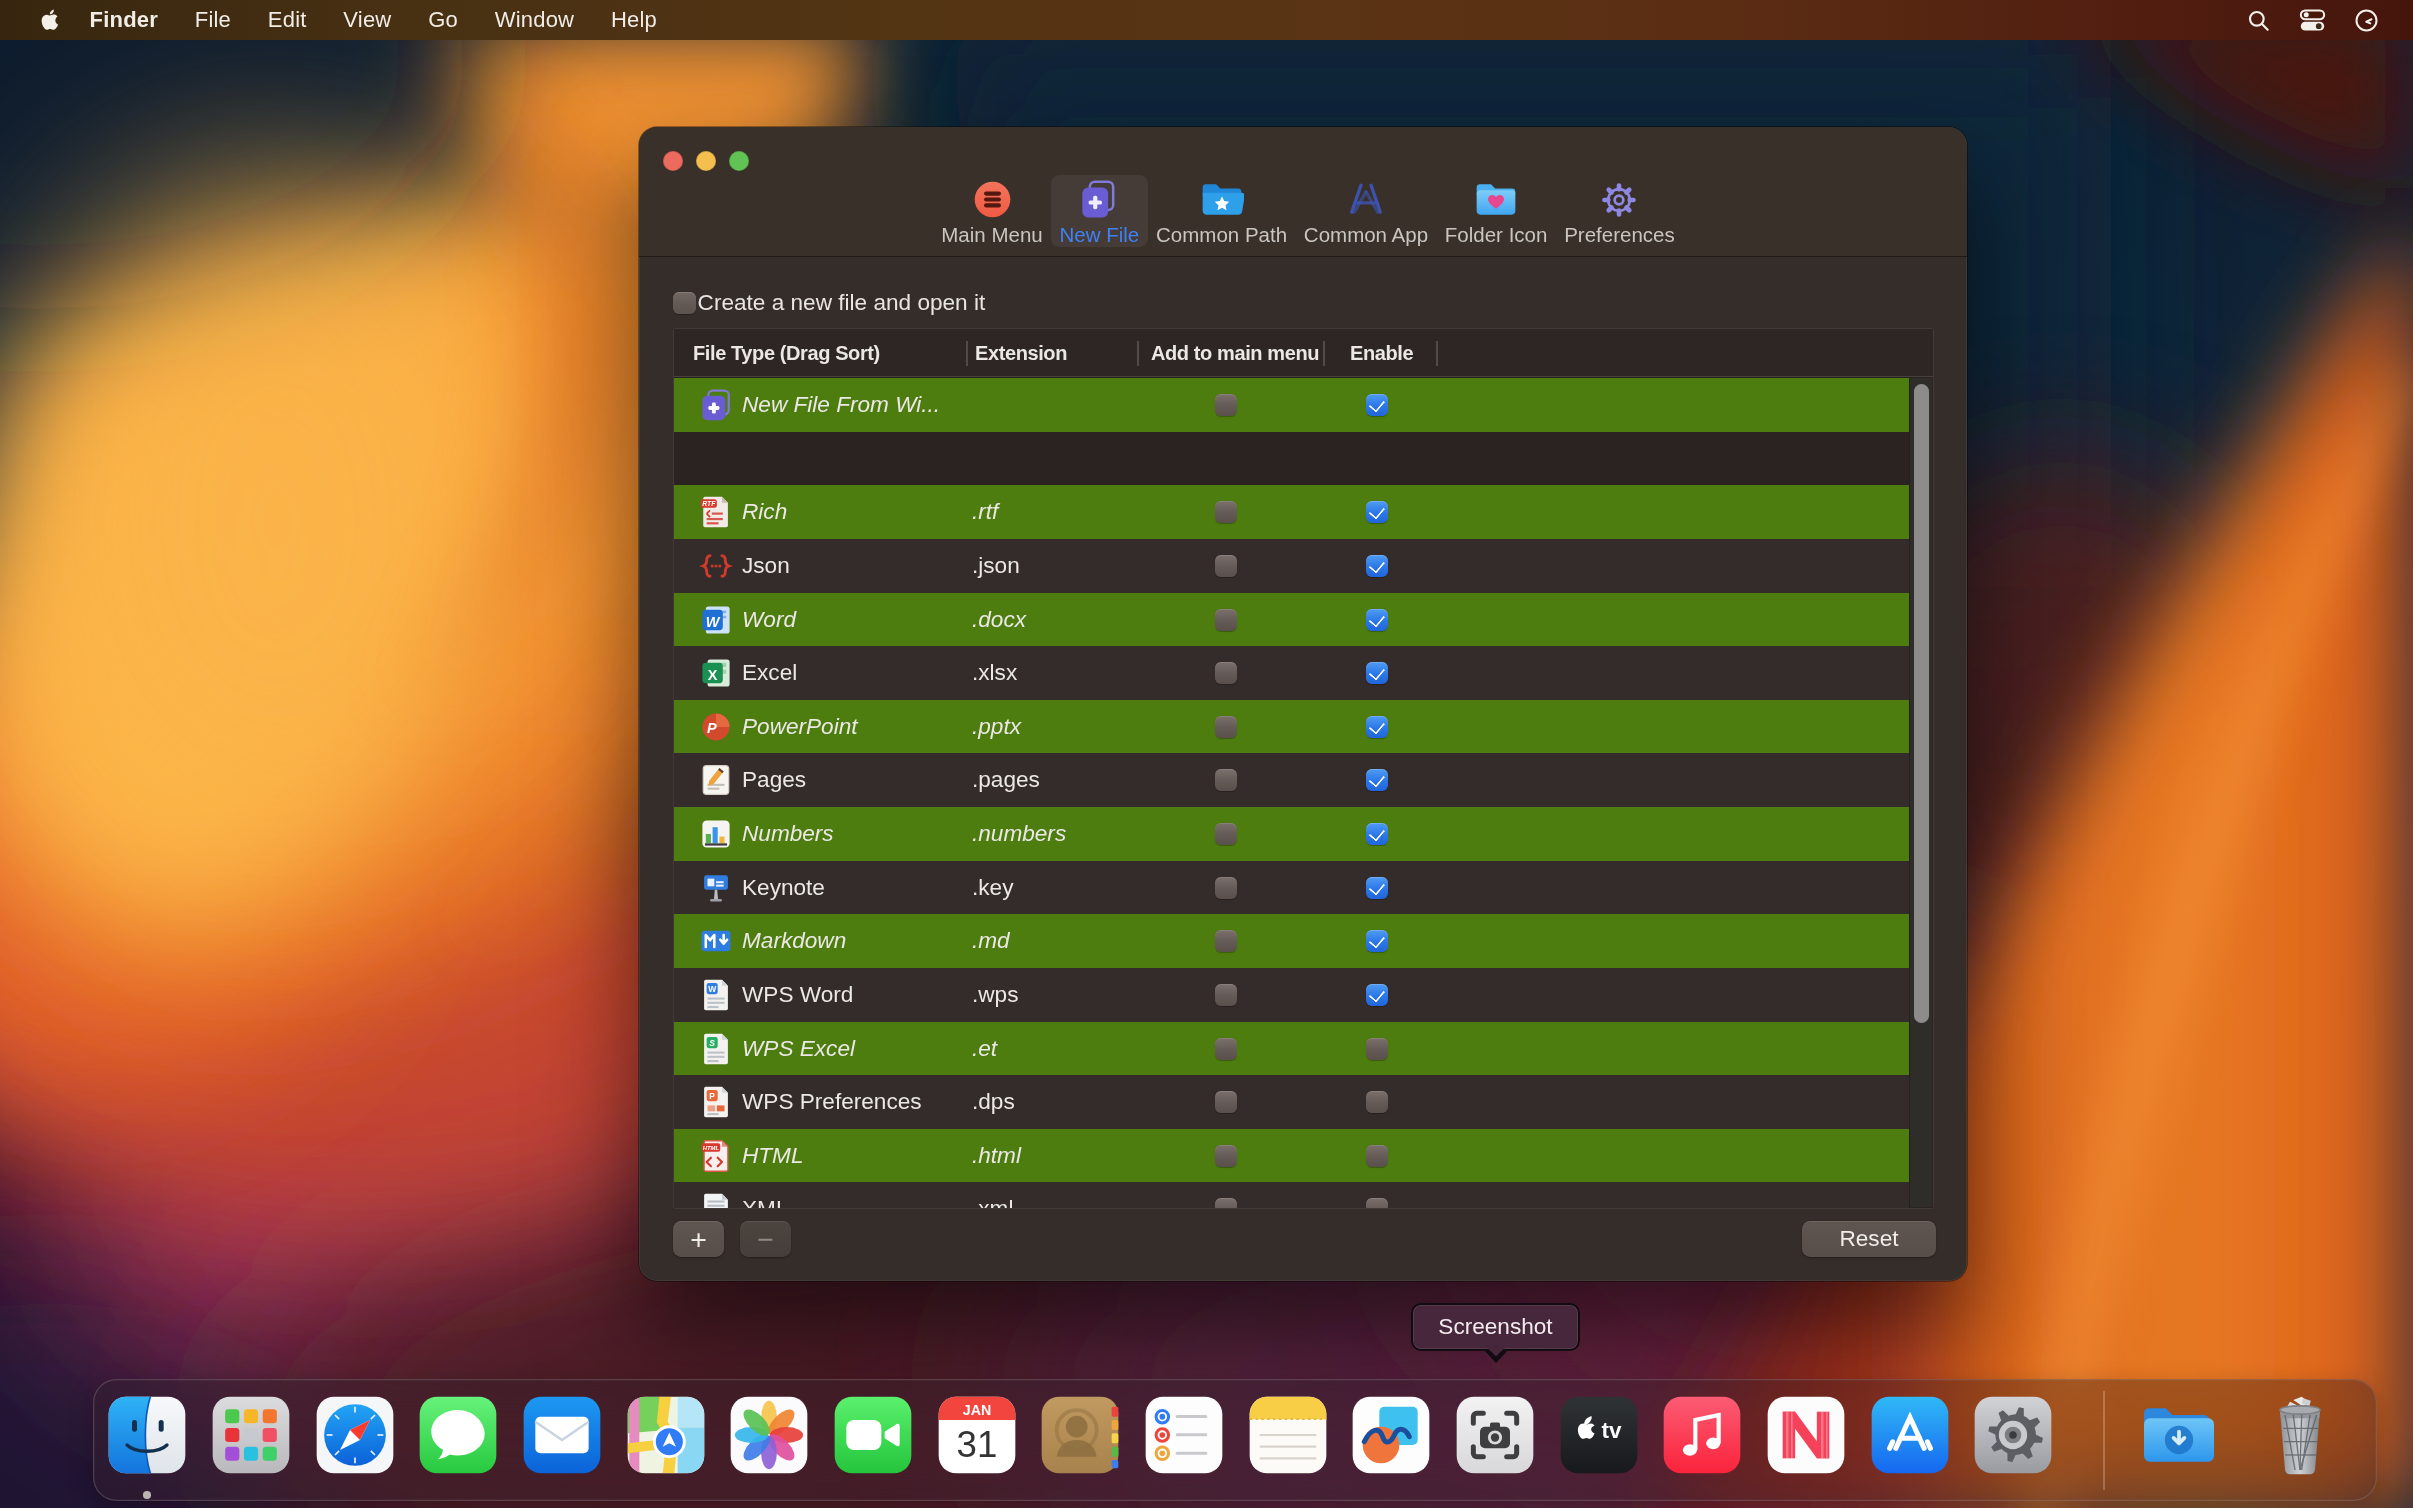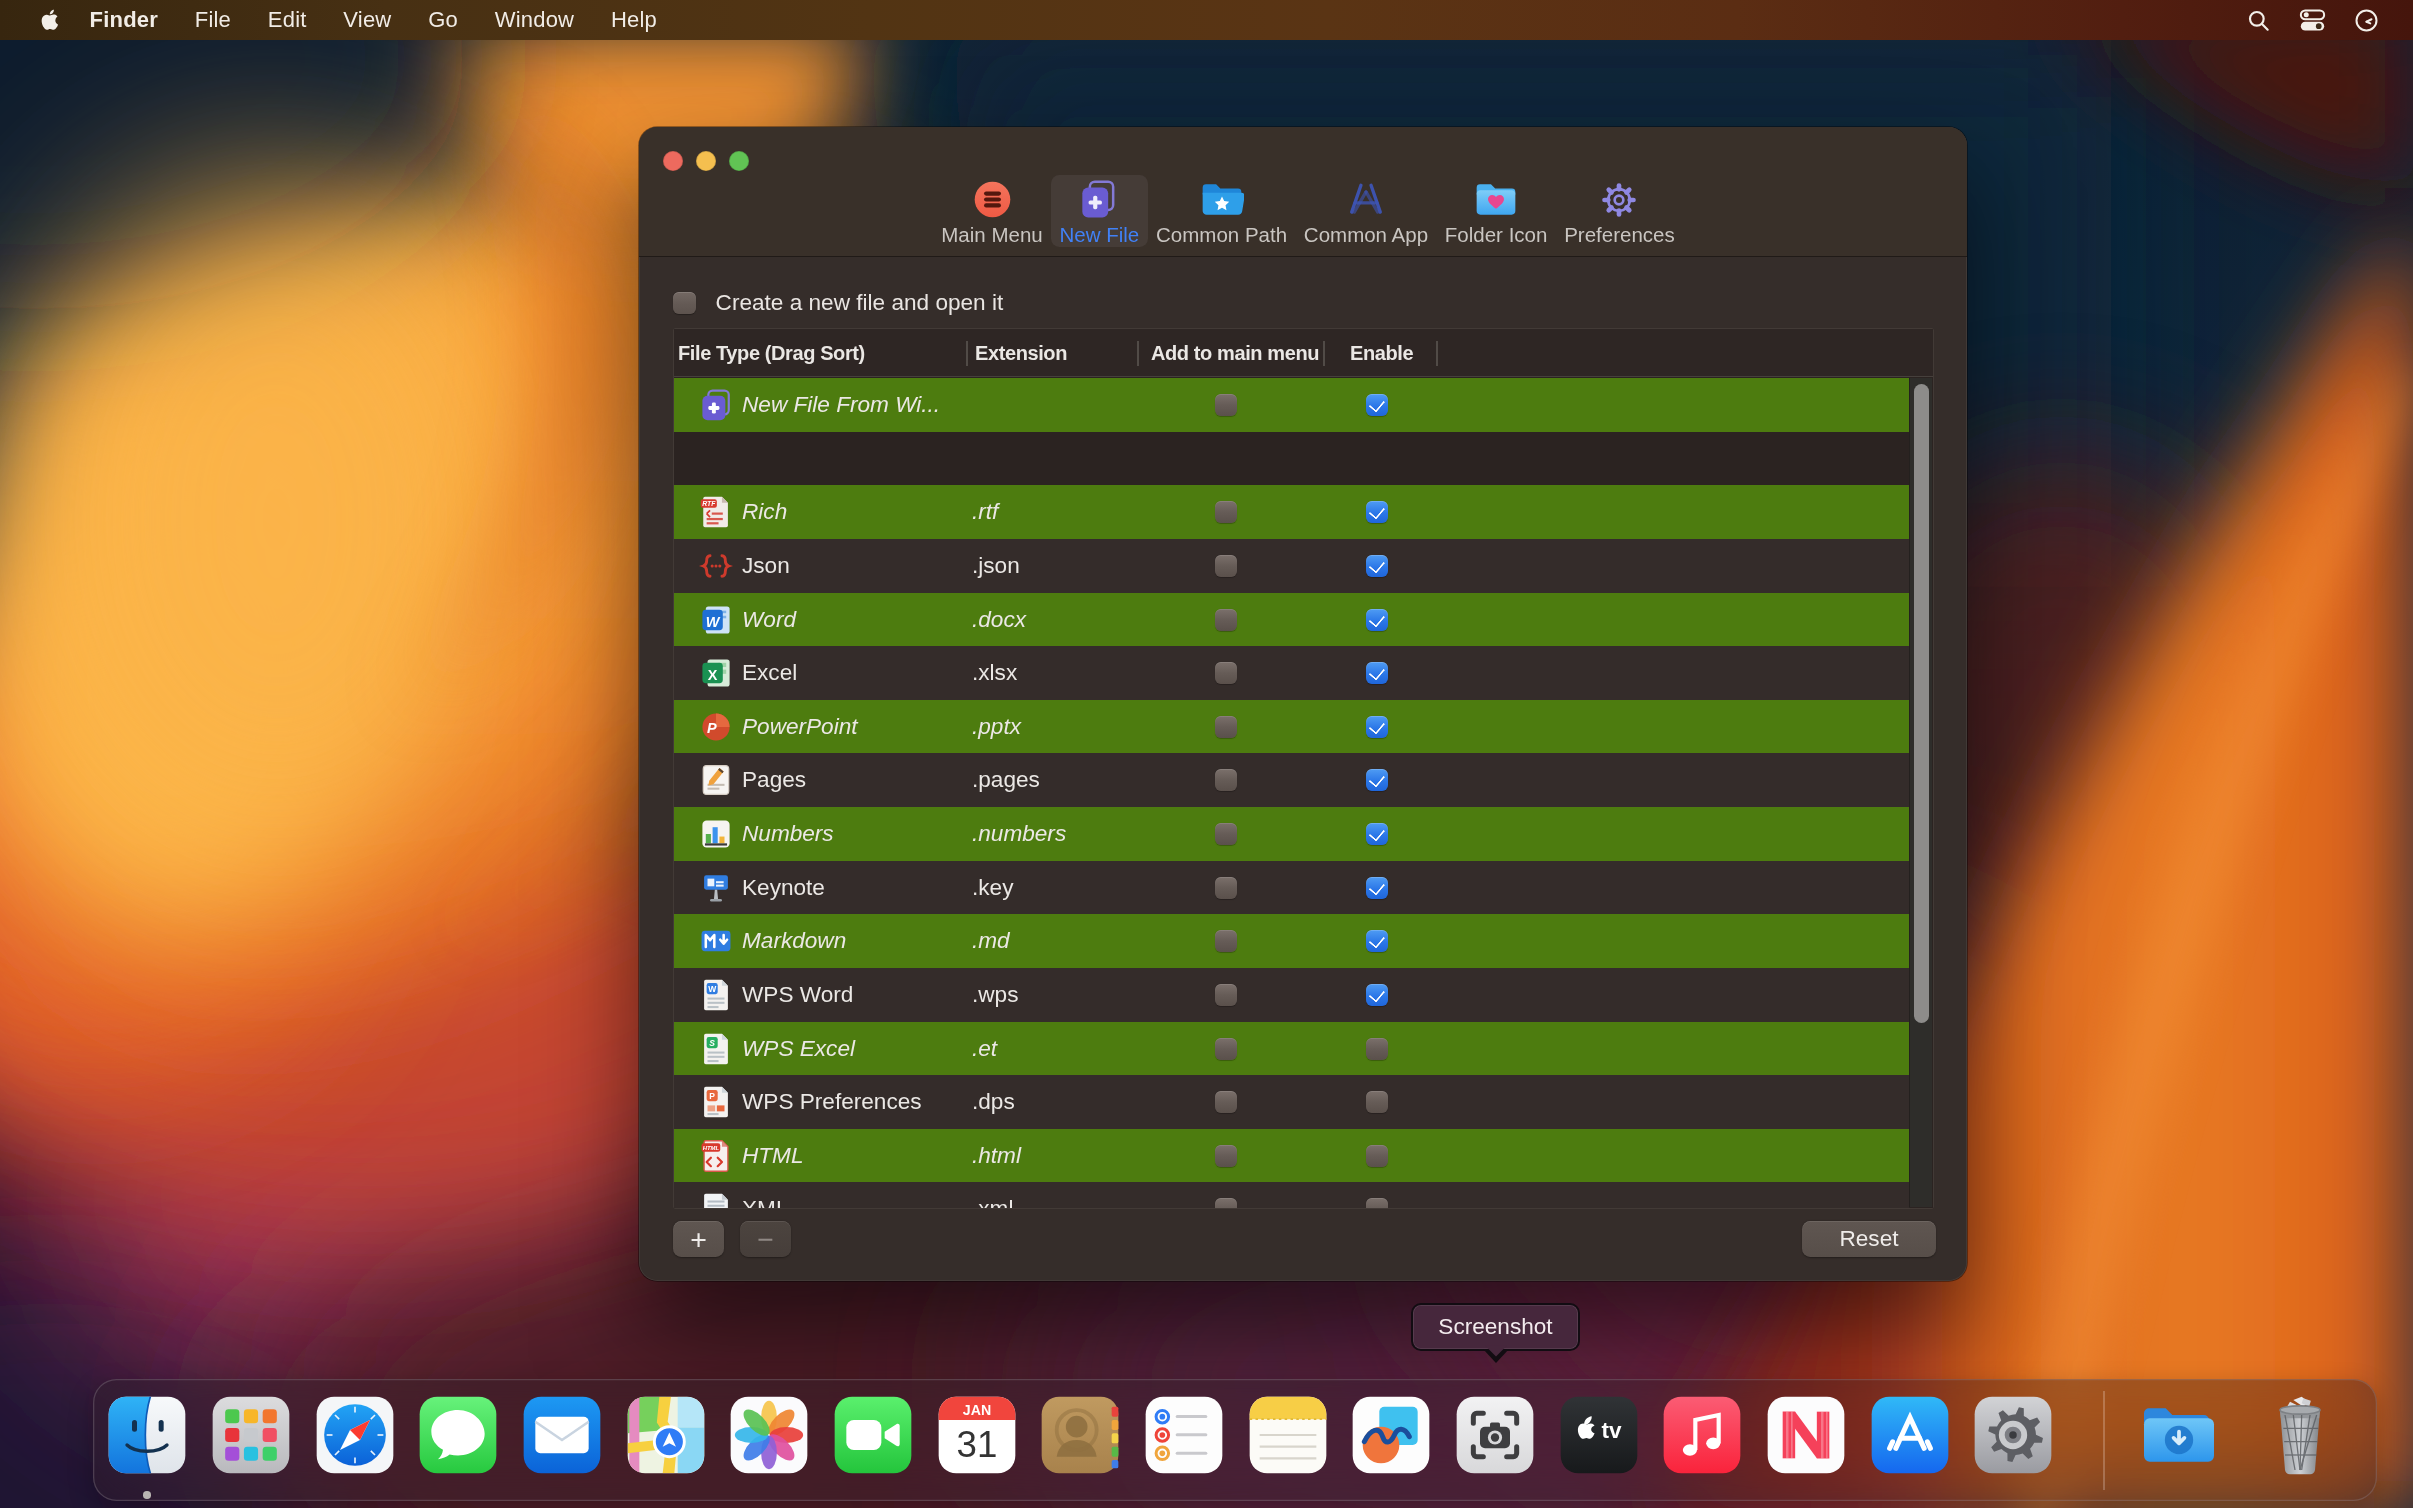--- a/index.html
+++ b/index.html
@@ -31,21 +31,21 @@
   .tl.green { background:#61c354; box-shadow:inset 0 0 0 0.8px rgba(0,0,0,.15);}
   .win-title { position:absolute; left:0; right:0; top:11.7px; text-align:center; font-weight:bold; font-size:22.6px; color:#dfdcd9; }
   .toolbar { position:absolute; left:10px; right:0; top:48px; height:80px; display:flex; justify-content:center; align-items:flex-start; gap:0px; }
   .tb-item { display:flex; flex-direction:column; align-items:center; justify-content:space-between; height:72px; padding:5px 8.4px 0 8.4px; border-radius:8.4px; }
   .tb-item.selected { background:#453c37; }
   .tb-icon { height:40px; display:flex; align-items:center; justify-content:center; }
   .tb-label { margin-top:3.4px; font-size:20.5px; color:#c9c5c1; }
   .tb-item.selected .tb-label { color:#4181f6; }
 
   
-  .create-row { position:absolute; left:34px; top:163px; display:flex; align-items:center; gap:20px; }
+  .create-row { position:absolute; left:34px; top:163px; display:flex; align-items:center; gap:2px; }
   .cbx { width:22.6px; height:22.6px; border-radius:5.9px; background:linear-gradient(180deg,#736863 0%,#645a55 55%,#5d534e 100%); box-shadow:inset 0 0.8px 0 rgba(255,255,255,.18), 0 0.8px 0.8px rgba(0,0,0,.3); }
   .create-label { font-size:22.6px; color:#e9e5e2; }
 
   .table { position:absolute; left:34px; top:201px; width:1261px; height:881px; background:#2b2321; border:0.8px solid #423a36; border-radius:1.7px; }
   .thead { position:absolute; left:0; top:0; right:0; height:48px; background:#2e2624; border-bottom:0.8px solid #46403c; }
   .th { position:absolute; top:0; height:48px; line-height:48px; font-weight:bold; font-size:20px; color:#eae7e4; letter-spacing:-0.4px; }
   .th-sep { position:absolute; top:11.7px; width:1.7px; height:25px; background:#514b47; }
   .tbody { position:absolute; left:0; top:49px; right:0; bottom:0; overflow:hidden; }
   .trow { position:absolute; left:0; right:24px; height:54px; }
   .trow.odd { background:#4d7c0f;font-style:italic; }
@@ -289,21 +289,21 @@
         </div>
       </div>
 
   <div class="create-row">
     <div class="cbx"></div>
     <div class="create-label">Create a new file and open it</div>
   </div>
 
   <div class="table">
     <div class="thead" id="thead">
-          <div class="th" style="left: 4px;">File Type (Drag Sort)</div>
+          <div class="th" style="left: 19px;">File Type (Drag Sort)</div>
           <div class="th" style="left: 301px;">Extension</div>
           <div class="th" style="left: 477px;">Add to main menu</div>
           <div class="th" style="left: 676px;">Enable</div>
           <div class="th-sep" style="left: 292px;"></div>
           <div class="th-sep" style="left: 463px;"></div>
           <div class="th-sep" style="left: 649px;"></div>
           <div class="th-sep" style="left: 762px;"></div>
         </div>
     <div class="tbody" id="tbody">
           <div class="trow odd" style="top: 0px;">

